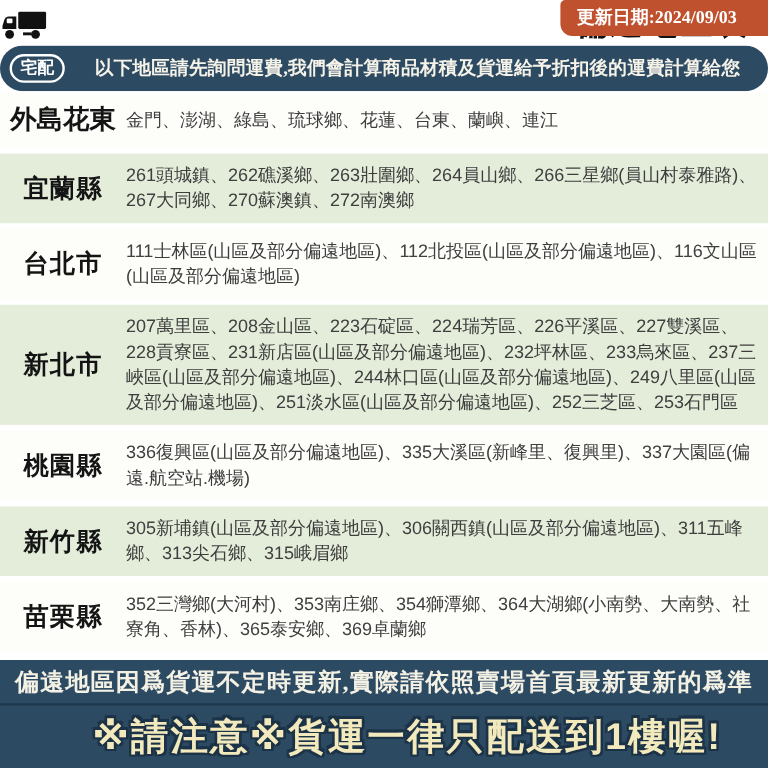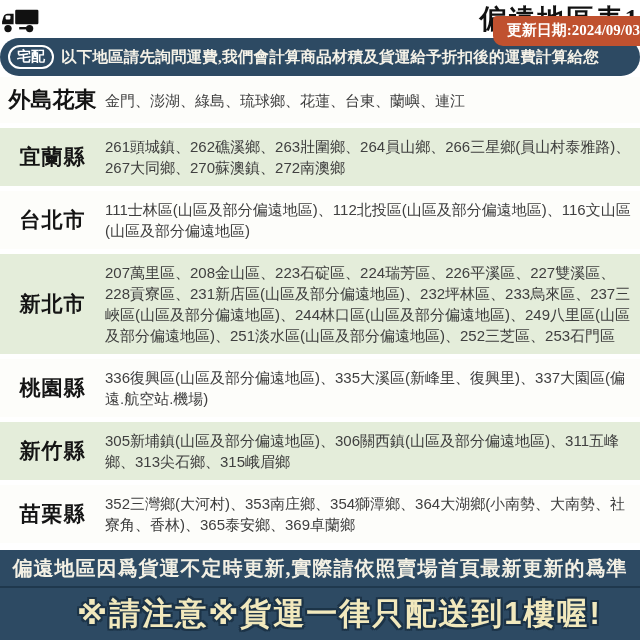--- a/index.html
+++ b/index.html
@@ -12,41 +12,41 @@
   .header {
     height: 38px; background: #ffffff; position: relative;
     display: flex; align-items: center; justify-content: space-between; gap: 6px;
   }
   .title {
     font-family: "Liberation Serif", "DejaVu Serif", serif;
     font-weight: 700; font-size: 27px; color: #111; letter-spacing: 2px;
   }
   .truck { width: 40px; height: 28px; margin-top: 4px; }
   .update-badge {
-    position: absolute; top: 16px; right: 0;
+    position: absolute; top: 0; right: 0;
     background: #c0512f; color: #fff;
     font-family: "Liberation Serif", "DejaVu Serif", serif;
     font-weight: 700; font-size: 15px;
-    padding: 5px 0 6px 14px;
+    padding: 5px 26px 6px 14px;
     border-bottom-left-radius: 10px; border-top-left-radius: 4px;
   }
 
   
   .notice {
     height: 38px; background: #2d4a63; color: #f5f2e8;
     display: flex; align-items: center; padding: 0 8px; gap: 7px; border-radius: 19px;
   }
   .notice-badge {
     flex: 0 0 auto; border: 2px solid #fff; border-radius: 12px;
     color: #fff; font-weight: 700; font-size: 14px;
     padding: 1px 7px 2px 7px; line-height: 1.2;
   }
   .notice-text {
     font-family: "Liberation Serif", "DejaVu Serif", serif;
-    font-weight: 700; font-size: 15.5px; letter-spacing: 0.2px; white-space: nowrap;
+    font-weight: 700; font-size: 15.5px; letter-spacing: 0.2px; white-space: nowrap; margin-left: 18px;
   }
 
   
   .table { height: 474px; padding-top: 1px; background: #fff; display: flex; flex-direction: column; }
   .row {
     display: flex; align-items: center;
     background: #fdfdfa; margin-bottom: 5px; flex: 0 0 auto;
     padding: 8px 0;
   }
   .row.green { background: #e4edda; }

